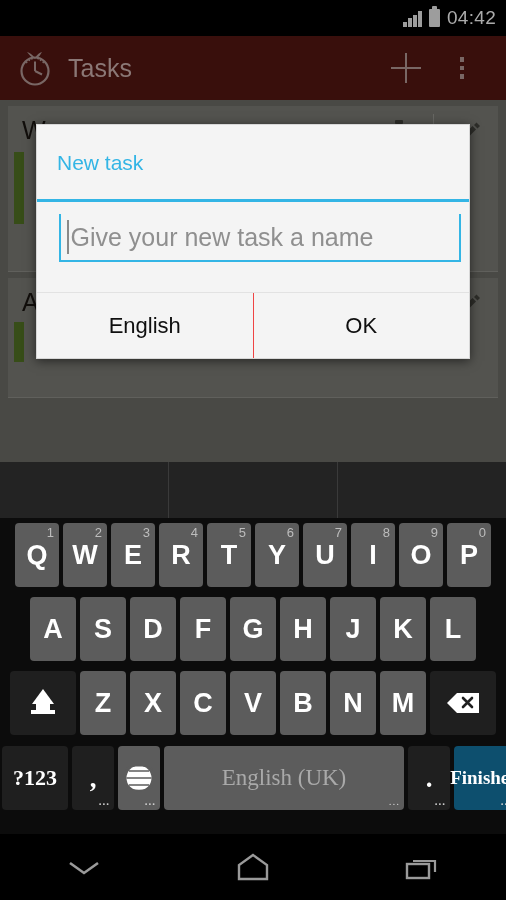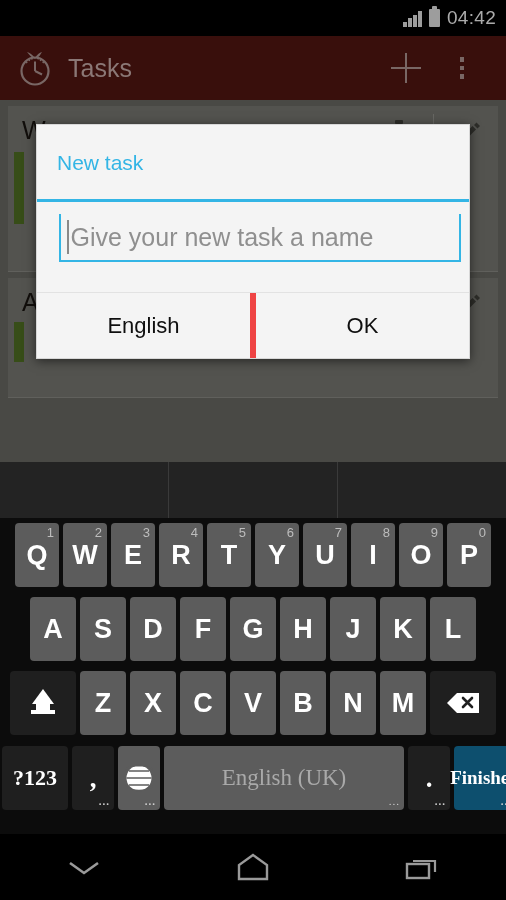--- a/index.html
+++ b/index.html
@@ -76,21 +76,21 @@
     border-right: 2px solid #33b5e5; border-bottom: 2px solid #33b5e5;
     border-top: 0; display: flex; align-items: center; padding-left: 6px;
   }
   .caret { width: 1.5px; height: 34px; background: #8a8a8a; margin-right: 2px; }
   .ph { color: #8f8f8f; font-size: 25px; white-space: nowrap; }
   .dlg-btnbar { display: flex; border-top: 1px solid #e2e2e2; height: 66px; }
   .dlg-btn {
     flex: 1; display:flex; align-items:center; justify-content:center;
     font-size: 22px; color: #0f0f0f; background: #f4f4f4;
   }
-  .dlg-btn + .dlg-btn { border-left: 6px solid #ef4444; }
+  .dlg-btn + .dlg-btn { border-left: 1px solid #ef4444; }
 
   
   .kb { position:absolute; left:0; top:462px; width:506px; height:372px; background:#0c0c0c; }
   .suggest { height:56px; background:#232323; display:flex; }
   .suggest > div { flex:1; }
   .suggest > div + div { border-left:1px solid #3a3a3a; }
   .krow { display:flex; justify-content:center; align-items:center; gap:4px; padding:0 2px; }
   .krow.r1 { height:74px; }
   .krow.r2 { height:74px; }
   .krow.r3 { height:74px; }

